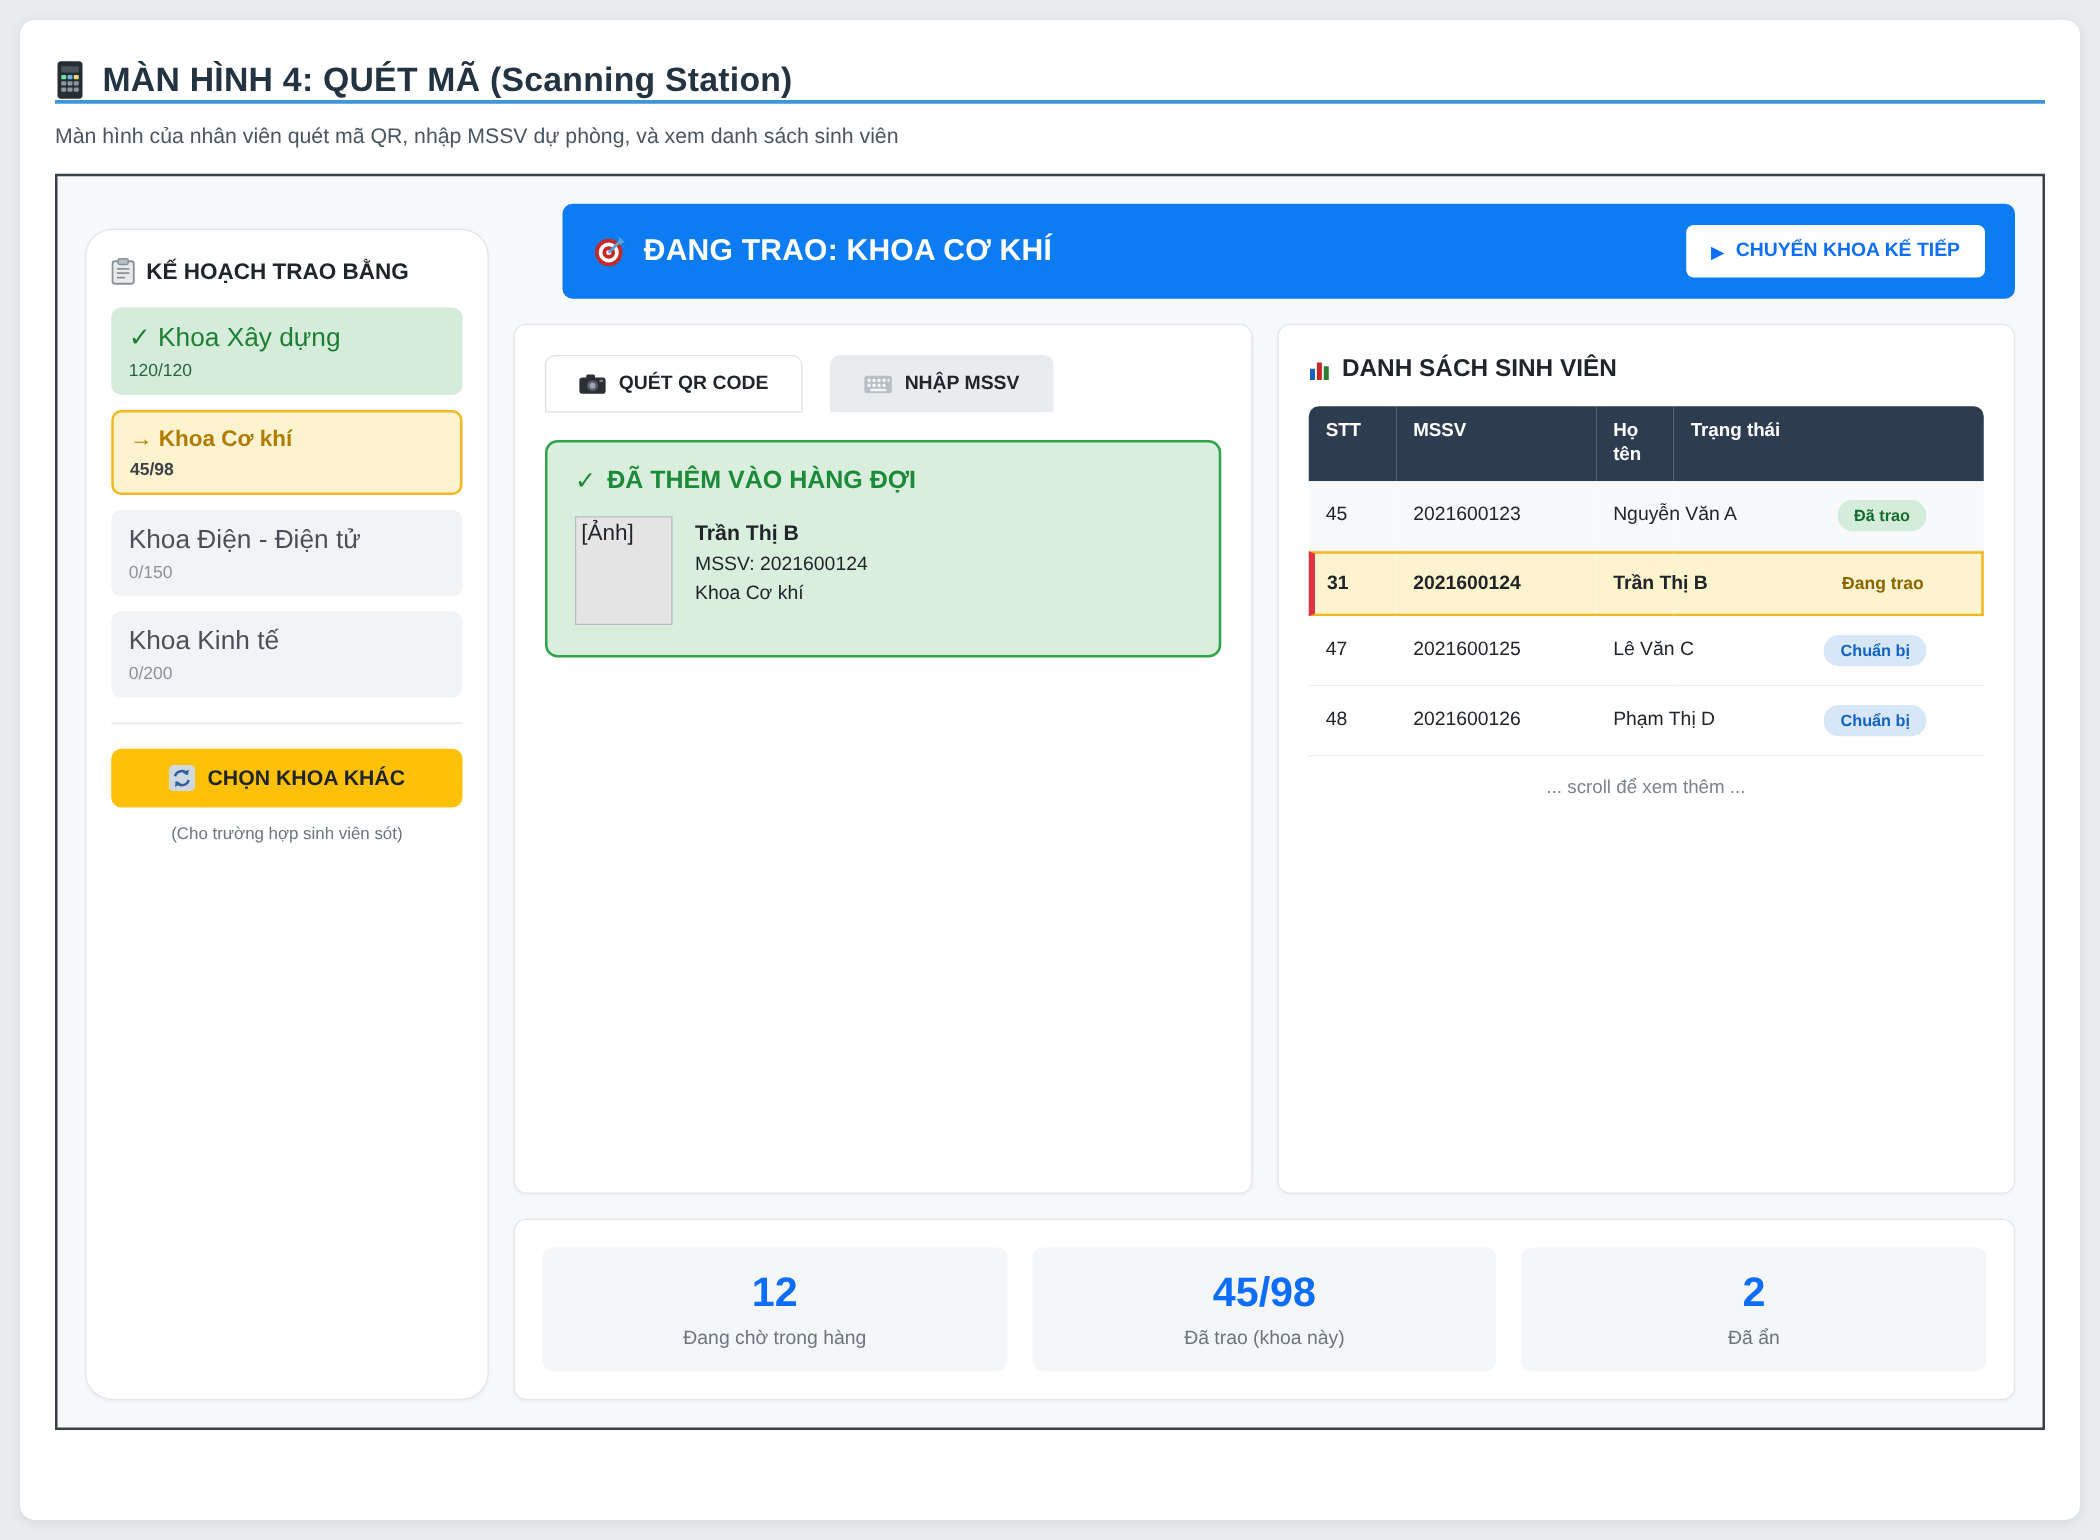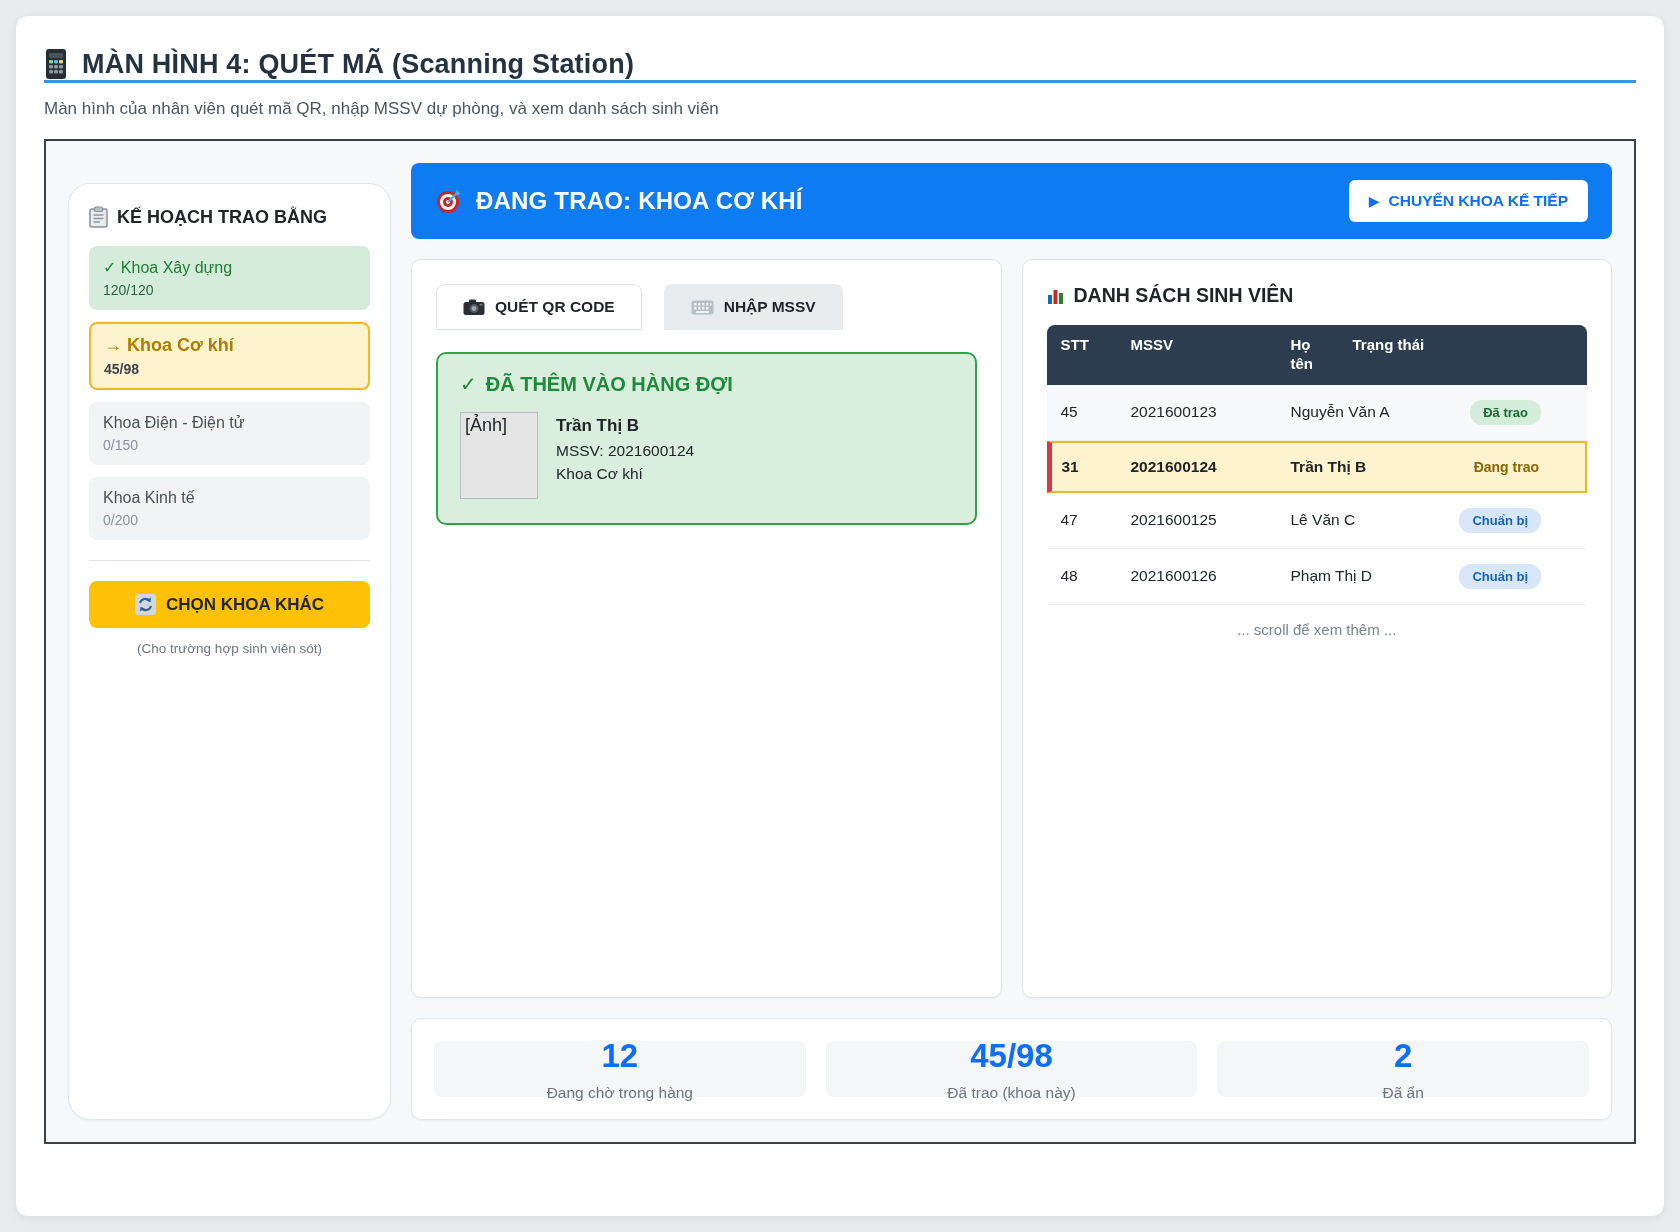--- a/index.html
+++ b/index.html
@@ -41,21 +41,21 @@
     width: 323px; flex: none;
     background: #ffffff;
     border: 1px solid #e2e6ea;
     border-radius: 22px;
     padding: 22px 20px;
     box-shadow: 0 1px 3px rgba(0,0,0,0.04);
     margin-top: 20px;
   }
   .sidebar-title { display: flex; align-items: center; gap: 9px; font-size: 18px; font-weight: 700; color: #212529; margin-bottom: 18px; }
   .plan-item { border-radius: 8px; padding: 12px 14px; margin-bottom: 12px; cursor: pointer; }
-  .plan-item .plan-name { font-size: 16px; }
+  .plan-item .plan-name { font-size: 21px; }
   .plan-item .plan-count { font-size: 14px; margin-top: 5px; }
   .plan-item.done { background: #d5ecdb; }
   .plan-item.done .plan-name { color: #1e7e34; }
   .plan-item.done .plan-count { color: #29643c; }
   .plan-item.active { background: #fdf3cf; border: 2px solid #f2b824; padding: 11px 13px; }
   .plan-item.active .plan-name { color: #b07c00; font-weight: 700; font-size: 18px; }
   .plan-item.active .plan-count { color: #3c4248; font-weight: 700; }
   .plan-item.pending { background: #f1f3f5; }
   .plan-item.pending .plan-name { color: #495057; }
   .plan-item.pending .plan-count { color: #8a939b; }
@@ -66,21 +66,21 @@
     font-family: inherit; font-weight: 700; font-size: 17px;
     padding: 13px 8px; border-radius: 8px;
     display: flex; align-items: center; justify-content: center; gap: 10px;
   }
   .btn-note { margin-top: 13px; text-align: center; font-size: 13.5px; color: #6c757d; }
   
   .main-col { flex: 1; display: flex; flex-direction: column; gap: 20px; }
   .banner {
     background: #0d7bf2; border-radius: 8px;
     height: 76px; padding: 0 24px;
-    display: flex; align-items: center; justify-content: space-between;
+    display: flex; align-items: center; justify-content: space-between; margin-left: 39px;
   }
   .banner-left { display: flex; align-items: center; gap: 13px; }
   .banner-title { color: #ffffff; font-size: 24px; font-weight: 700; letter-spacing: 0.2px; }
   .next-btn {
     background: #ffffff; color: #0d6efd; border: none; cursor: pointer;
     font-family: inherit; font-weight: 700; font-size: 15.5px;
     padding: 12px 20px; border-radius: 6px;
     display: flex; align-items: center; gap: 9px;
   }
   .next-btn .play { font-size: 14px; }
@@ -145,21 +145,21 @@
   tr.current td:last-child { border-right: 2px solid #f2b824; }
   td.status { text-align: right; padding-right: 46px; }
   .badge { display: inline-block; padding: 5px 13px; border-radius: 12px; font-size: 13px; font-weight: 700; white-space: nowrap; }
   .badge.done { background: #d4edda; color: #166c2e; }
   .badge.ready { background: #d8e7f8; color: #1263c4; }
   .status-current { color: #8a6500; font-size: 14px; font-weight: 700; }
   .scroll-note { text-align: center; margin-top: 16px; color: #7b838b; font-size: 15px; }
   
   .stats-card {
     background: #ffffff; border: 1px solid #e2e6ea; border-radius: 10px;
-    padding: 22px; height: 102px; flex: none;
+    padding: 22px; height: 145px; flex: none;
     display: flex; gap: 20px; box-shadow: 0 1px 3px rgba(0,0,0,0.04);
   }
   .stat {
     flex: 1; background: #f5f6f8; border-radius: 8px;
     display: flex; flex-direction: column; align-items: center; justify-content: center; gap: 9px;
   }
   .stat-value { color: #0d6efd; font-weight: 700; font-size: 33px; }
   .stat-label { color: #6c757d; font-size: 15.5px; }
   .icon { display: inline-flex; flex: none; }
 </style>

